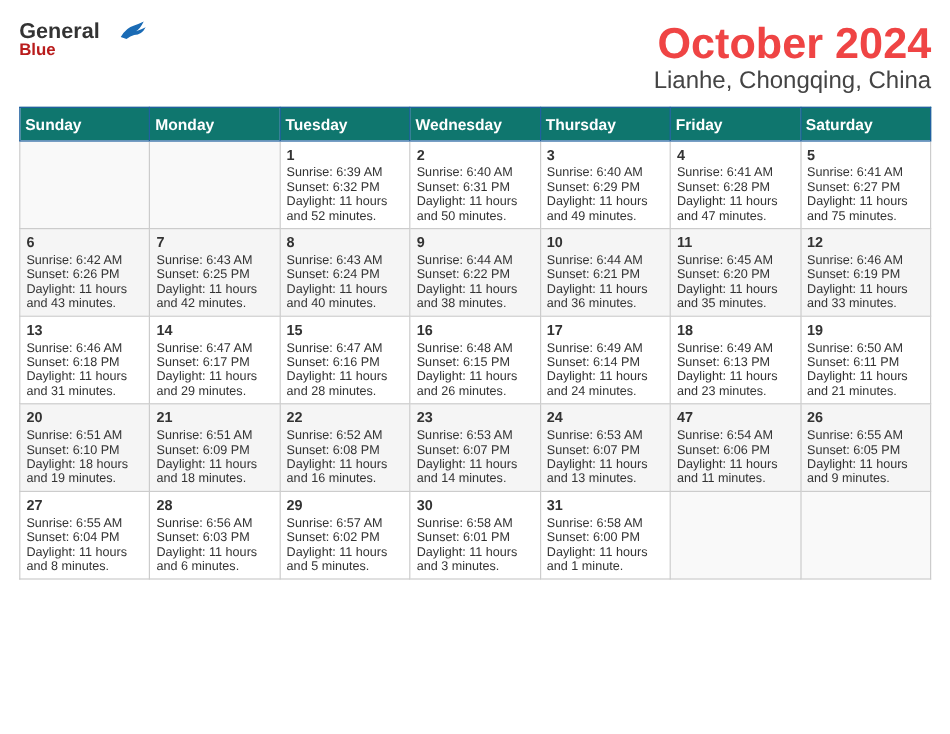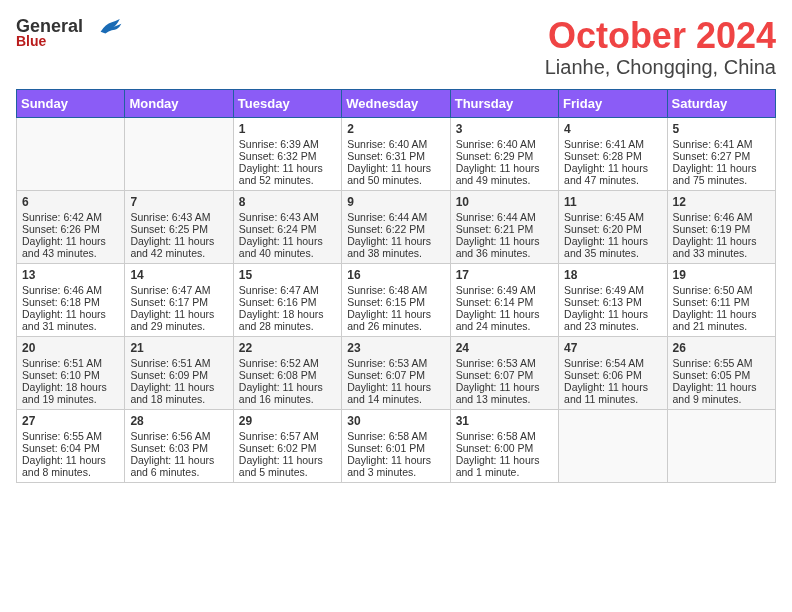--- a/index.html
+++ b/index.html
@@ -16,21 +16,21 @@
       align-items: flex-start;
       margin-bottom: 10px;
     }
     .logo {
       display: flex;
       flex-direction: column;
       align-items: flex-start;
     }
     .logo-text {
       display: flex;
-      align-items: flex-end;
+      align-items: flex-start;
       gap: 14px;
     }
     .logo-general {
       font-size: 18px;
       font-weight: bold;
       color: #333;
     }
     .logo-blue {
       font-size: 14px;
       font-weight: bold;
@@ -53,21 +53,21 @@
     .location {
       font-size: 20px;
       color: #444;
     }
     .calendar {
       width: 100%;
       border-collapse: collapse;
       border: 1px solid #ccc;
     }
     .calendar th {
-      background: #8b5cf6;
+      background: #0f766e;
       color: #fff;
       font-size: 13px;
       font-weight: bold;
       padding: 6px 4px;
       text-align: left;
       border: 1px solid #2060a0;
     }
     .calendar td {
       border: 1px solid #ccc;
       vertical-align: top;
@@ -185,21 +185,21 @@
 <span>Sunrise: 6:46 AM</span><br>
 <span>Sunset: 6:18 PM</span><br>
 <span>Daylight: 11 hours and 31 minutes.</span></td>
         <td><span class="day-num">14</span>
 <span>Sunrise: 6:47 AM</span><br>
 <span>Sunset: 6:17 PM</span><br>
 <span>Daylight: 11 hours and 29 minutes.</span></td>
         <td><span class="day-num">15</span>
 <span>Sunrise: 6:47 AM</span><br>
 <span>Sunset: 6:16 PM</span><br>
-<span>Daylight: 18 hours and 28 minutes.</span></td>
+<span>Daylight: 11 hours and 28 minutes.</span></td>
         <td><span class="day-num">16</span>
 <span>Sunrise: 6:48 AM</span><br>
 <span>Sunset: 6:15 PM</span><br>
 <span>Daylight: 11 hours and 26 minutes.</span></td>
         <td><span class="day-num">17</span>
 <span>Sunrise: 6:49 AM</span><br>
 <span>Sunset: 6:14 PM</span><br>
 <span>Daylight: 11 hours and 24 minutes.</span></td>
         <td><span class="day-num">18</span>
 <span>Sunrise: 6:49 AM</span><br>

